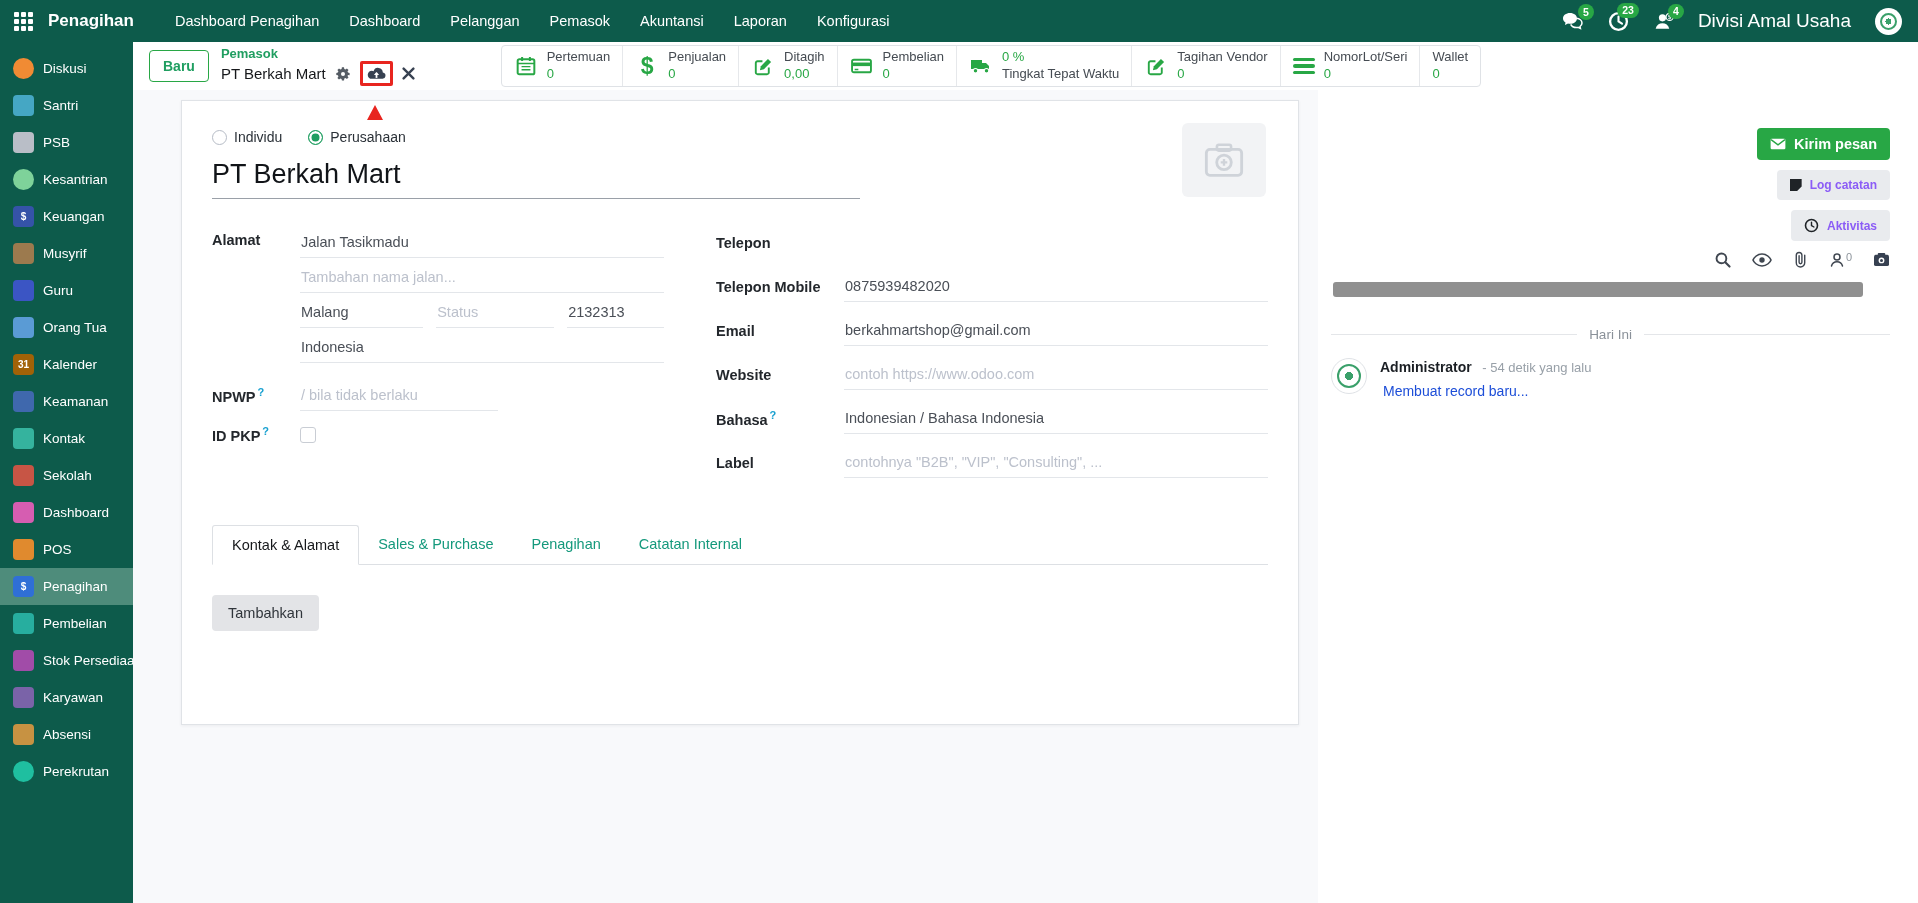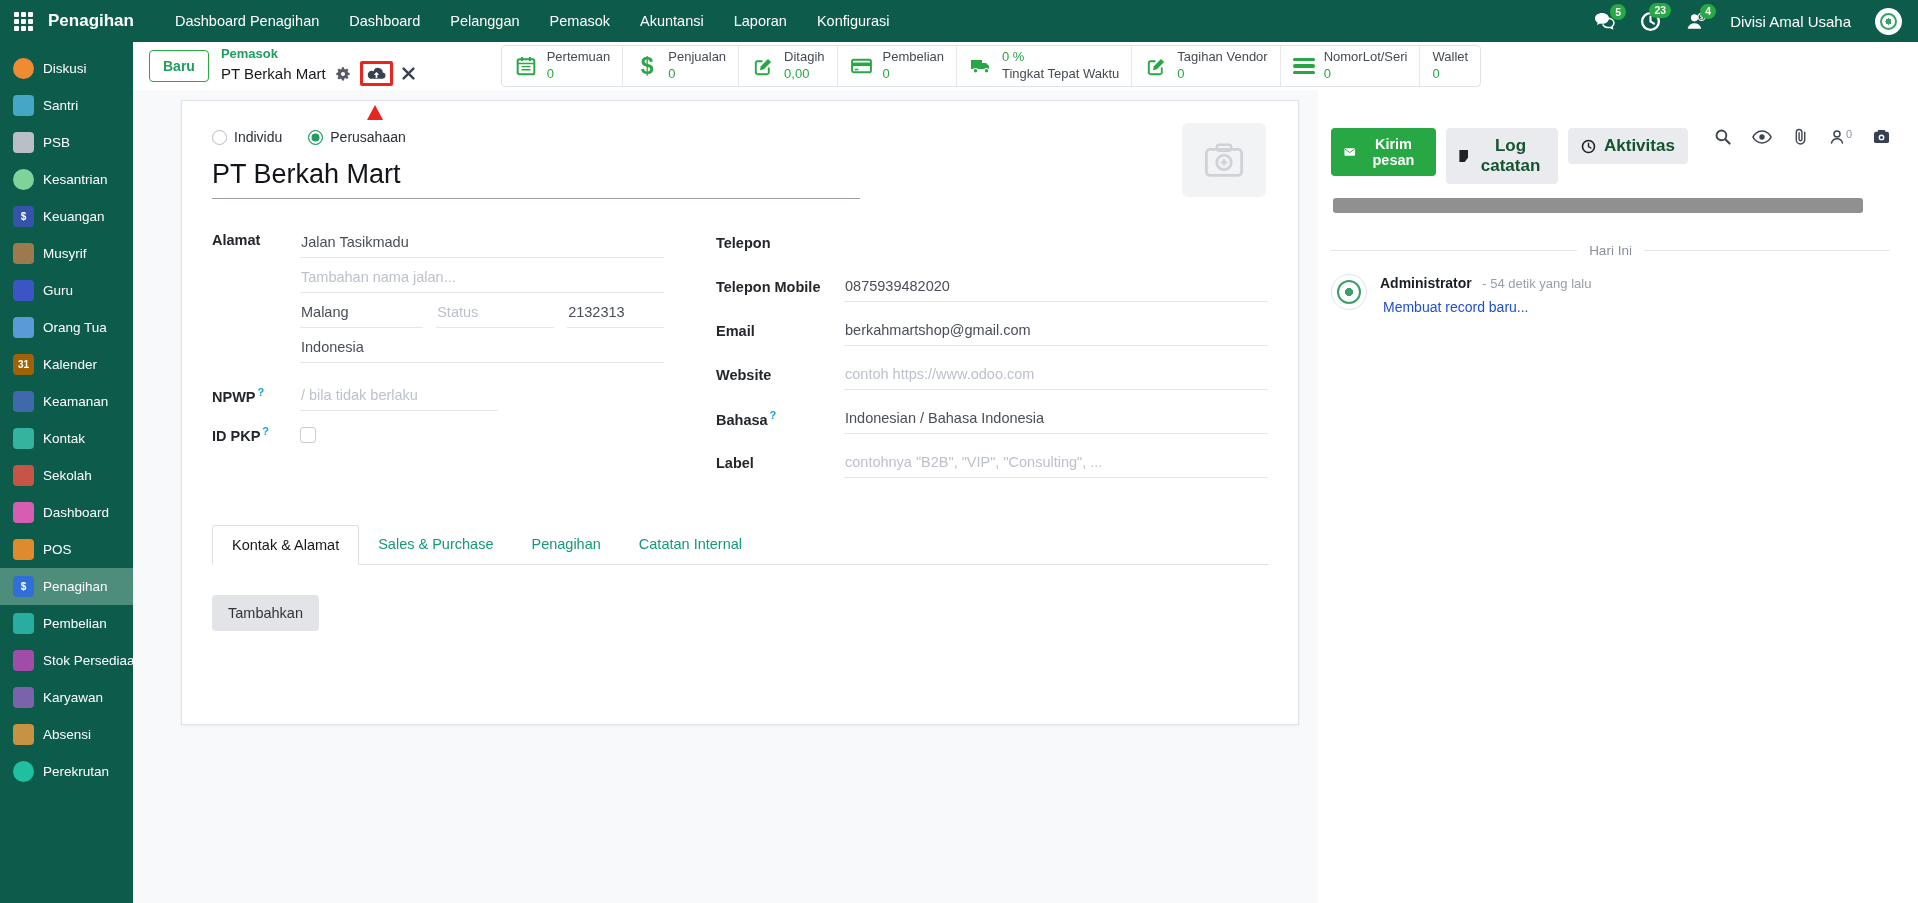--- a/index.html
+++ b/index.html
@@ -9,21 +9,21 @@
   
   .topbar { height:42px; background:#0d5b4b; display:flex; align-items:center; padding:0 16px 0 14px; color:#fff; }
   .apps-grid { display:grid; grid-template-columns:repeat(3,5px); grid-template-rows:repeat(3,5px); gap:2px; margin-right:15px; cursor:pointer; }
   .apps-grid span { background:#fff; border-radius:1px; }
   .app-name { font-size:17px; font-weight:700; margin-right:26px; }
   .menu-items { display:flex; align-items:flex-end; height:100%; }
   .menu-item { padding:0 15px; font-size:14.5px; display:flex; align-items:center; height:100%; cursor:pointer; }
   .systray { margin-left:auto; display:flex; align-items:center; gap:24px; }
   .tray-ico { position:relative; display:flex; cursor:pointer; }
   .tray-badge { position:absolute; top:-8px; right:-10px; background:#28a745; color:#fff; font-size:10.5px; font-weight:700; border-radius:999px; padding:1.5px 5px; line-height:1.2; }
-  .company-name { font-size:15px; }
+  .company-name { font-size:19px; }
   .topbar-avatar { width:27px; height:27px; border-radius:50%; background:#fff; display:flex; align-items:center; justify-content:center; }
   .topbar-avatar i { display:block; width:17px; height:17px; border:2px solid #3aa06a; border-radius:50%; background:radial-gradient(circle,#3aa06a 0 3px,#fff 3px); }
 
   
   .shell { display:flex; height:861px; }
   .sidebar { width:133px; background:#0d5b4b; padding-top:8px; flex:none; overflow:hidden; }
   .side-item { display:flex; align-items:center; gap:9px; padding:8px 4px 8px 13px; color:#fff; font-size:13.5px; cursor:pointer; white-space:nowrap; }
   .side-item.active { background:#4e8c7b; }
   .side-ico { width:21px; height:21px; flex:none; border-radius:4px; display:flex; align-items:center; justify-content:center; color:#fff; font-size:10px; font-weight:700; }
   .side-ico.circle { border-radius:50%; }
@@ -87,23 +87,23 @@
 
   .tabs { margin-top:34px; display:flex; border-bottom:1px solid #dde0e4; }
   .tab { padding:11px 19px; font-size:14.5px; cursor:pointer; }
   .tab.active { border:1px solid #dde0e4; border-bottom:1px solid #fff; margin-bottom:-1px; color:#16181b; background:#fff; border-radius:3px 3px 0 0; }
   .tab.inactive { color:#14997c; }
   .tabpane { padding-top:30px; }
   .btn-add { background:#e3e4e7; border:none; color:#30353b; font-size:14.5px; font-weight:500; padding:10px 16px; border-radius:4px; cursor:pointer; font-family:inherit; }
 
   
   .chatter { flex:1; background:#fff; padding:38px 28px 0 13px; min-width:0; }
-  .chat-head { display:flex; align-items:flex-start; gap:10px; }
+  .chat-head { display:flex; align-items:flex-end; gap:10px;flex-direction:column; }
   .btn-send { background:#28a745; color:#fff; border:none; font-weight:700; font-size:14.5px; padding:8px 13px; border-radius:4px; display:flex; align-items:center; gap:8px; cursor:pointer; font-family:inherit; }
-  .btn-gray { background:#e9ebee; color:#14532d; border:none; font-weight:600; font-size:17px; padding:8px 13px; border-radius:4px; display:flex; align-items:center; gap:8px; cursor:pointer; font-family:inherit; }
+  .btn-gray { background:#e9ebee; color:#8b5cf6; border:none; font-weight:600; font-size:12px; padding:8px 13px; border-radius:4px; display:flex; align-items:center; gap:8px; cursor:pointer; font-family:inherit; }
   .note-ico { width:12px; height:12px; background:#1f2327; clip-path:polygon(0 0,100% 0,100% 62%,62% 100%,0 100%); display:block; }
   .chat-icons { margin-left:16px; display:flex; align-items:center; gap:21px; color:#3f4650; }
   .chat-icons .ico-btn { color:#3f4650; }
   .follower-ico { color:#a8aeb6; display:flex; align-items:flex-start; gap:1px; }
   .follower-count { font-size:11px; color:#8d949c; line-height:1; }
   .skeleton-bar { margin:14px 0 0 2px; width:530px; height:15px; background:#909090; border-radius:3px; }
   .day-divider { margin-top:30px; display:flex; align-items:center; gap:12px; color:#8a9199; font-size:13.5px; }
   .day-divider i { flex:1; height:1px; background:#e4e6e9; display:block; }
   .message { margin-top:16px; display:flex; gap:13px; }
   .avatar36 { width:36px; height:36px; border-radius:50%; background:#fff; border:1px solid #dfe2e6; flex:none; display:flex; align-items:center; justify-content:center; }

